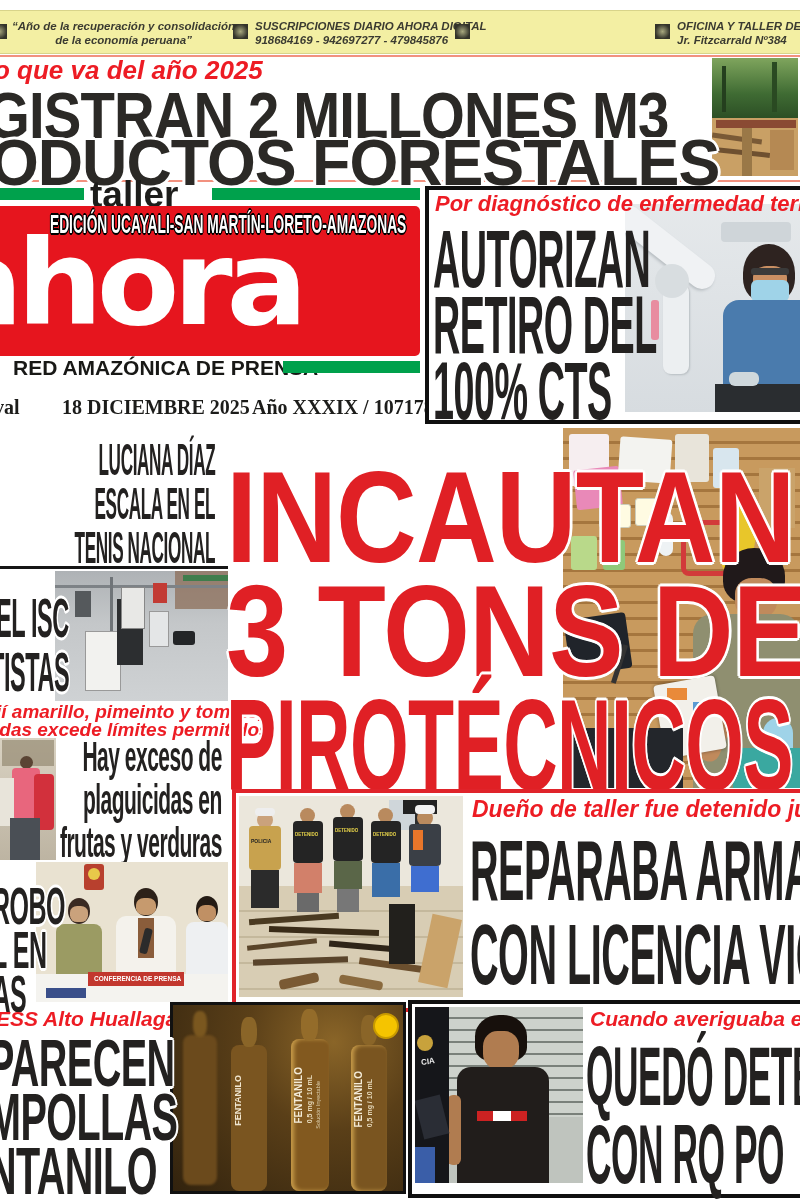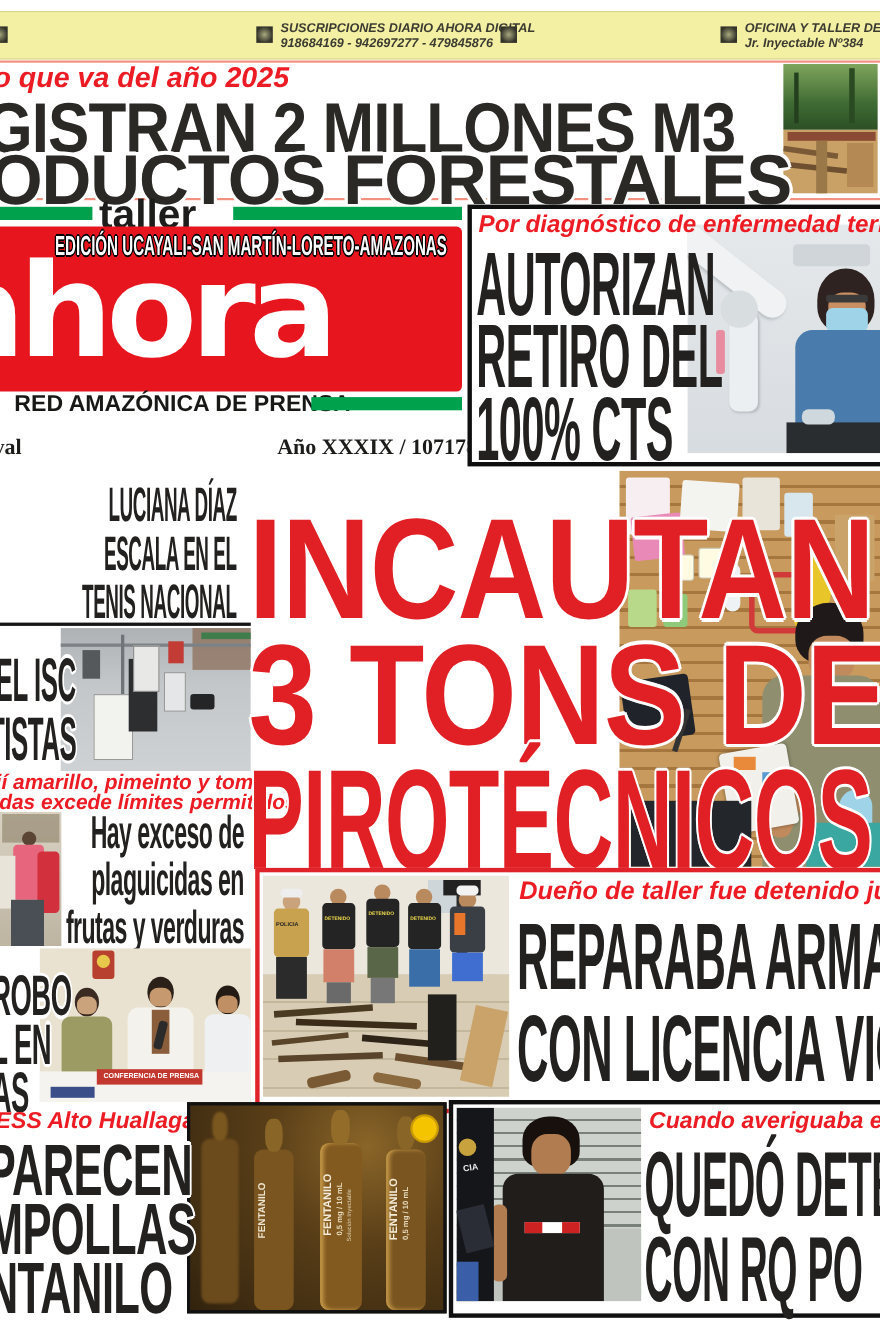--- a/index.html
+++ b/index.html
@@ -26,30 +26,34 @@
           font-size:20px;color:#1c1c1a;white-space:nowrap;}
   .fig{position:absolute;}
 </style>
 </head>
 <body>
 
 <div id="page">
 
   <div class="abs" style="left:0;top:10px;width:800px;height:42px;background:#f3efa3;border-top:1px solid #d8d48a;border-bottom:1px solid #d8d48a;">
     <div class="bullet" style="left:-8px;"></div>
+    <div class="tb" style="left:12px;text-align:center;">
+      <span>“Año de la recuperación y consolidación</span><br>
+      <span>de la economía peruana”</span>
+    </div>
     <div class="bullet" style="left:233px;"></div>
     <div class="tb" style="left:255px;">
       <span>SUSCRIPCIONES DIARIO AHORA DIGITAL</span><br>
       <span>918684169 - 942697277 - 479845876</span>
     </div>
     <div class="bullet" style="left:455px;"></div>
     <div class="bullet" style="left:655px;"></div>
     <div class="tb" style="left:677px;">
       <span>OFICINA Y TALLER DE</span><br>
-      <span>Jr. Inyectable Nº384</span>
+      <span>Jr. Fitzcarrald Nº384</span>
     </div>
   </div>
 
   <div class="abs" style="left:-6px;top:55px;width:812px;height:123px;background:#fff;border:2px solid #f2917f;"></div>
   <div class="ph" style="left:712px;top:58px;width:86px;height:118px;">
     <div class="abs" style="left:0;top:0;width:86px;height:60px;background:linear-gradient(#7fa55d,#3f6b33 60%,#2c4f25);"></div>
     <div class="abs" style="left:10px;top:8px;width:4px;height:46px;background:#243f1e;"></div>
     <div class="abs" style="left:60px;top:4px;width:5px;height:50px;background:#2a4a22;"></div>
     <div class="abs" style="left:0;top:60px;width:86px;height:58px;background:#c9a065;"></div>
     <div class="abs" style="left:4px;top:62px;width:80px;height:8px;background:#8a4a33;"></div>
@@ -66,20 +70,21 @@
   <div class="c" style="left:90px;top:176px;font-size:37px;letter-spacing:0;color:#1d1d1b;transform:none;">taller</div>
   <div class="gbar" style="left:212px;top:188px;width:208px;"></div>
 
   <div class="abs" style="left:-30px;top:206px;width:450px;height:150px;background:#e6151e;border-radius:5px;"></div>
   <div class="c ob" style="left:50px;top:212px;font-size:25px;transform:scaleX(.55);letter-spacing:0;">EDICIÓN UCAYALI-SAN MARTÍN-LORETO-AMAZONAS</div>
   <div class="c" style="left:-58px;top:224px;font-size:118px;color:#fff;letter-spacing:-6px;transform:scaleX(1.02);font-family:'DejaVu Sans',sans-serif;">ahora</div>
   <div class="c" style="left:13px;top:357px;font-size:21px;letter-spacing:0;color:#181816;transform:none;">RED AMAZÓNICA DE PRENSA</div>
   <div class="gbar" style="left:283px;top:361px;width:137px;"></div>
 
   <div class="serifd" style="left:-6px;top:396px;">val</div>
+  <div class="serifd" style="left:62px;top:396px;">18 DICIEMBRE 2025</div>
   <div class="serifd" style="left:252px;top:396px;">Año XXXIX / 1071789</div>
 
   <div class="abs" style="left:425px;top:186px;width:392px;height:230px;background:#fff;border:4px solid #0f0f0f;">
     <div class="ph" style="left:196px;top:14px;width:190px;height:208px;">
       <div class="abs" style="left:0;top:0;width:190px;height:208px;background:linear-gradient(#e9eceea0,#d7dce0),#dfe3e6;background-color:#dfe3e6;"></div>
       <div class="abs" style="left:-20px;top:30px;width:120px;height:26px;background:#f0f2f4;border-radius:13px;transform:rotate(38deg);box-shadow:0 2px 3px #b8bec2;"></div>
       <div class="abs" style="left:38px;top:80px;width:26px;height:90px;background:#eceff1;border-radius:8px;box-shadow:1px 1px 2px #b8bec2;"></div>
       <div class="abs" style="left:30px;top:60px;width:34px;height:34px;background:#d8dde0;border-radius:50%;"></div>
       <div class="abs" style="left:96px;top:18px;width:70px;height:20px;background:#cfd5d9;border-radius:4px;"></div>
       <div class="fig" style="left:90px;top:40px;width:100px;height:168px;">

